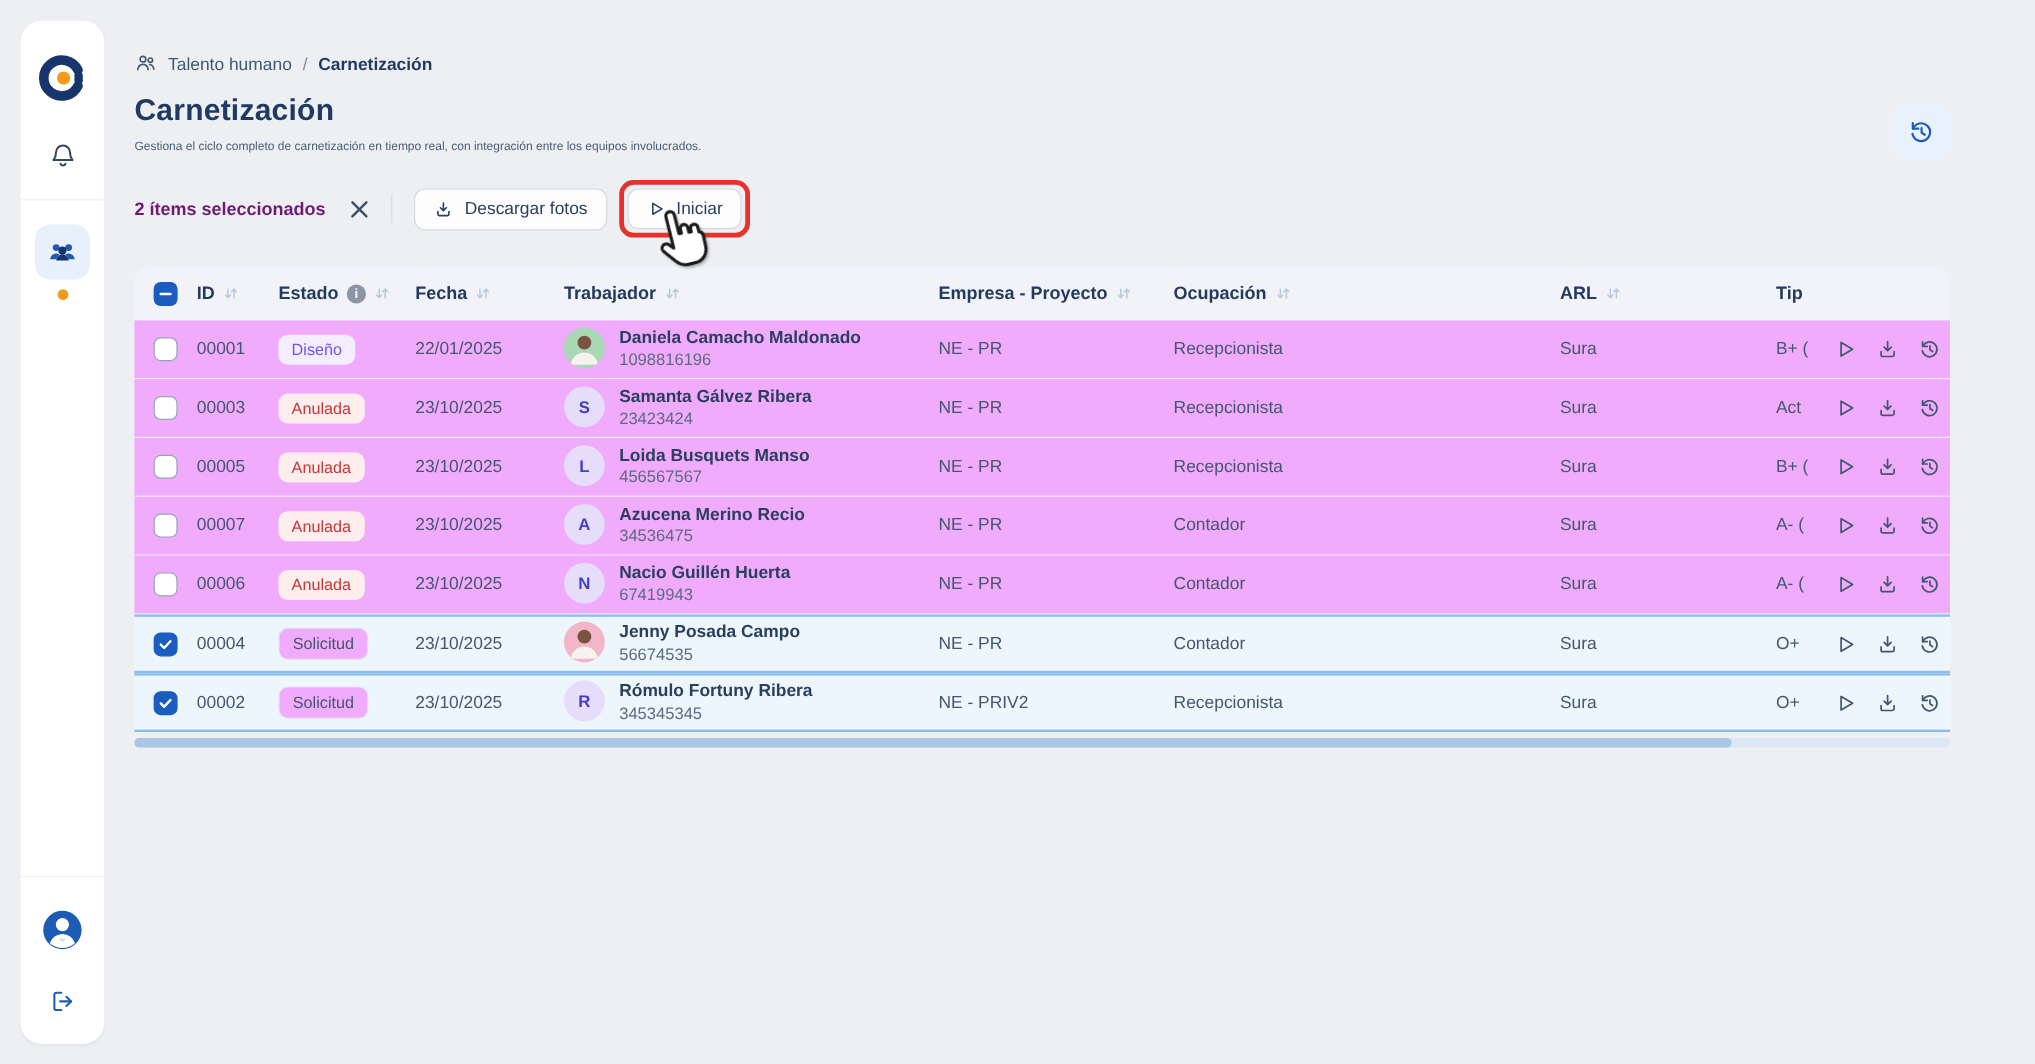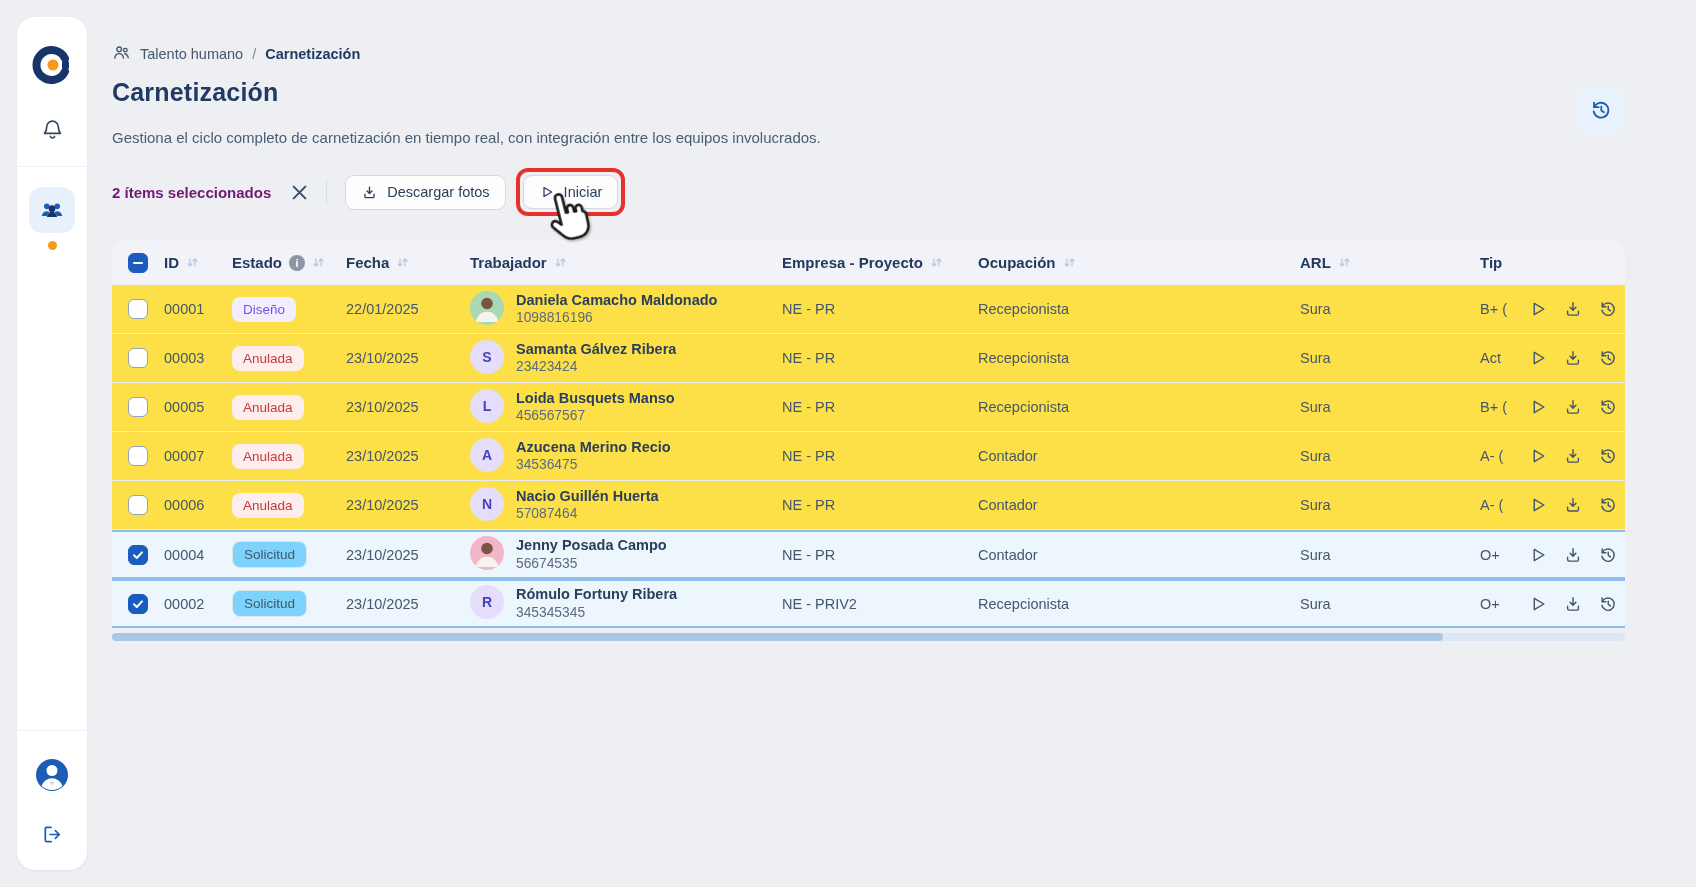--- a/index.html
+++ b/index.html
@@ -18,53 +18,53 @@
   .side-div2{width:70px;height:1px;background:#eef1f5;margin-bottom:24px}
   .logout{margin-top:28px;color:#1d5cb5}
 
   
   .main{flex:1;padding:26px 54px 0 0;position:relative}
   .breadcrumb{display:flex;align-items:flex-end;gap:9px;font-size:14.5px;color:#44576d}
   .crumb-icon{color:#44576d;display:flex}
   .crumb-sep{color:#7c8ba0}
   .crumb-current{color:#1f3a63;font-weight:700}
   .page-title{margin-top:16px;font-size:25px;color:#1f3a63;font-weight:700;letter-spacing:.2px}
-  .page-sub{margin-top:22px;font-size:15px;color:#4a5d75}
+  .page-sub{margin-top:10px;font-size:10px;color:#4a5d75}
   .history-btn{position:absolute;top:69px;right:54px;width:48px;height:48px;border-radius:13px;background:#e9f2fc;border:none;color:#1d5cb5;display:flex;align-items:center;justify-content:center;cursor:pointer}
 
   
   .toolbar{margin-top:24px;display:flex;align-items:center;gap:18px;height:44px}
   .sel-group{display:flex;align-items:center;gap:20px}
   .sel-text{font-size:15px;font-weight:600;color:#701a75}
   .clear-x{color:#3a4f68}
   .vdiv{width:1px;height:24px;background:#d6dce4}
   .btn{display:flex;gap:9px;background:#fdfdfe;border:1px solid #d5dae2;border-radius:9px;padding:8px 15px;font-size:14.5px;color:#2a3f5c;font-weight:500;cursor:pointer;font-family:inherit;white-space:nowrap}
   .btn svg{flex:none}
   .iniciar-wrap{position:relative;border:4px solid #e8312e;border-radius:12px;padding:3px;margin:-7px 0 -7px -8px}
   .cursor-svg{position:absolute;left:26px;top:17px;width:48px;transform:rotate(-14deg);filter:drop-shadow(1px 2px 1px rgba(0,0,0,.25));pointer-events:none;z-index:6}
 
   
   .table{margin-top:26px;width:100%}
   .grid{display:grid;grid-template-columns:52px 68px 114px 124px 312px 196px 322px 180px 48px 97px;align-items:center}
   .thead{background:#f1f3f8;border-radius:12px 12px 0 0;height:45px;font-size:15px;font-weight:700;color:#233a5e}
   .hcell{display:flex;align-items:center;gap:7px;cursor:pointer}
   .cell-check{padding-left:16px}
-  .row{height:49px;background:#fde047;border-bottom:1px solid #e9edf2;font-size:14.5px;color:#44576d}
+  .row{height:49px;background:#f0abfc;border-bottom:1px solid #e9edf2;font-size:14.5px;color:#44576d}
   .row.selected{background:#edf5fd;border-top:2px solid #8cbdec;border-bottom:2px solid #8cbdec}
   .checkbox{width:20px;height:20px;border:1.5px solid #93a5ba;border-radius:6px;background:#fff;display:flex;align-items:center;justify-content:center;cursor:pointer}
   .checkbox.checked,.checkbox.indet{background:#1b5cc0;border-color:#1b5cc0;color:#fff}
   .checkbox svg{display:none}
   .checkbox.checked .check-glyph{display:block}
   .checkbox.indet .indet-glyph{display:block}
   .info-icon{width:16px;height:16px;border-radius:50%;background:#8b95a5;color:#fff;font-size:11px;font-weight:700;display:flex;align-items:center;justify-content:center;cursor:pointer}
   .sort{display:flex;color:#bac9db}
   .badge{display:inline-block;padding:5px 11px;border-radius:8px;font-size:13.5px;font-weight:400;white-space:nowrap}
   .badge-diseno{background:#f3eefe;color:#7053e8}
   .badge-anulada{background:#fdeded;color:#c23a3a}
-  .badge-solicitud{background:#7dd3fc;color:#42566e;border:1px solid #e1e5ea}
+  .badge-solicitud{background:#f0abfc;color:#42566e;border:1px solid #e1e5ea}
   .worker{display:flex;gap:12px}
   .avatar{width:34px;height:34px;border-radius:50%;flex:none;display:flex;align-items:center;justify-content:center;font-size:14px;font-weight:700;color:#4540c0;overflow:hidden}
   .avatar svg{display:none;width:100%;height:100%}
   .avatar.photo svg{display:block}
   .wname{font-size:14.5px;font-weight:600;color:#2a3f5c;line-height:1.3}
   .wdoc{font-size:13.8px;color:#5b6c81;font-weight:400;line-height:1.3}
   .cell-tip{overflow:hidden;white-space:nowrap}
   .actions{display:flex;gap:15px}
   .action-btn{background:none;border:none;color:#42566e;cursor:pointer;padding:0;display:flex}
   .scrollbar{margin-top:5px;height:8px;border-radius:4px;background:#dbe7f4;position:relative}
@@ -461,21 +461,21 @@
     <div>00006</div>
     <div><span class="badge badge-anulada">Anulada</span></div>
     <div>23/10/2025</div>
     <div class="worker">
       <span class="avatar" style="background: rgb(230, 221, 250);">
         <span class="avatar-letter">N</span>
 
       </span>
       <div>
         <div class="wname">Nacio Guillén Huerta</div>
-        <div class="wdoc">57087464</div>
+        <div class="wdoc">67419943</div>
       </div>
     </div>
     <div>NE - PR</div>
     <div>Contador</div>
     <div>Sura</div>
     <div class="cell-tip">A- (</div>
     <div class="actions">
       <button class="action-btn">
         <svg width="20" height="20" viewBox="0 0 24 24" fill="none" stroke="currentColor" stroke-width="1.7" stroke-linejoin="round">
                   <path d="M7.5 5.2v13.6L19 12z"></path>

